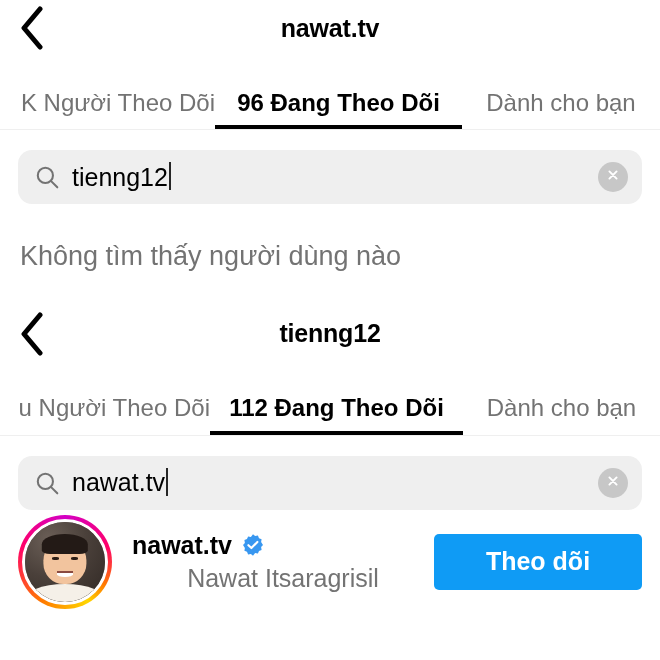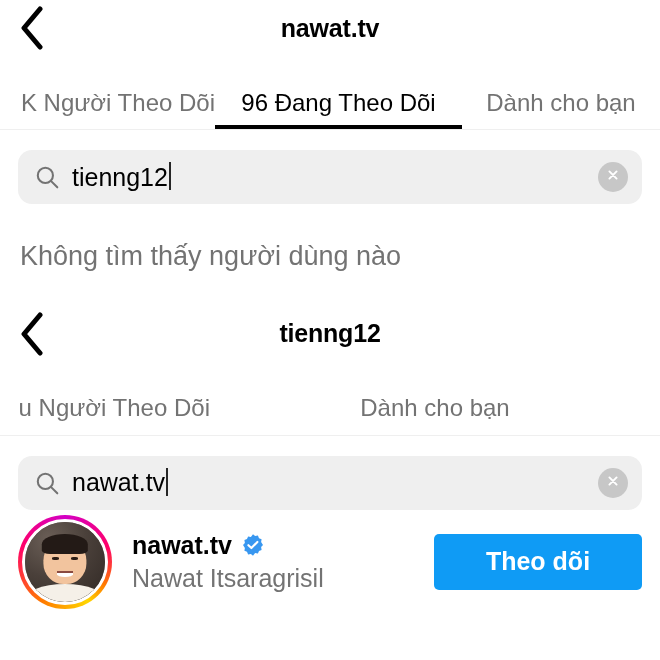--- a/index.html
+++ b/index.html
@@ -68,21 +68,21 @@
     padding-top: 20px;
     font-size: 24px;
     color: #737373;
     white-space: nowrap;
     cursor: pointer;
     position: relative;
   }
   .tab.inactive-left { padding-left: 8px; }
   .tab.active {
     color: #000000;
-    font-weight: normal;
+    font-weight: bold;
   }
   .tab.active .underline {
     position: absolute;
     left: 0;
     right: 0;
     bottom: 0;
     height: 4px;
     background: #000000;
   }
 
@@ -252,20 +252,21 @@
     font-weight: bold;
     color: #000000;
     line-height: 1.15;
   }
   .verified-badge { margin-left: 9px; display: flex; align-items: center; }
   .result-fullname {
     font-size: 25px;
     color: #737373;
     line-height: 1.2;
     margin-top: 3px;
+    text-align: center;
   }
   .follow-btn {
     flex: 0 0 auto;
     width: 208px;
     height: 56px;
     border: none;
     border-radius: 5px;
     background: #0f9bf5;
     color: #ffffff;
     font-size: 25px;
@@ -341,20 +342,24 @@
           </svg>
         </span>
       </div>
       <div class="nav-title">tienng12</div>
     </div>
 
     <div class="tabbar">
       <div class="tab inactive-left" style="width:210px;justify-content:flex-end;">
         <span>u Người Theo Dõi</span>
       </div>
+      <div class="tab active" style="width:253px;justify-content:center;">
+        <span>112 Đang Theo Dõi</span>
+        <span class="underline"></span>
+      </div>
       <div class="tab" style="flex:1 1 auto;justify-content:center;">
         <span>Dành cho bạn</span>
       </div>
     </div>
 
     <div class="search-wrap">
       <div class="search-field">
         <span class="search-icon">
           <svg width="26" height="26" viewBox="0 0 24 24" fill="none">
             <circle cx="10.5" cy="10.5" r="7" stroke="#737373" stroke-width="1.9"></circle>

